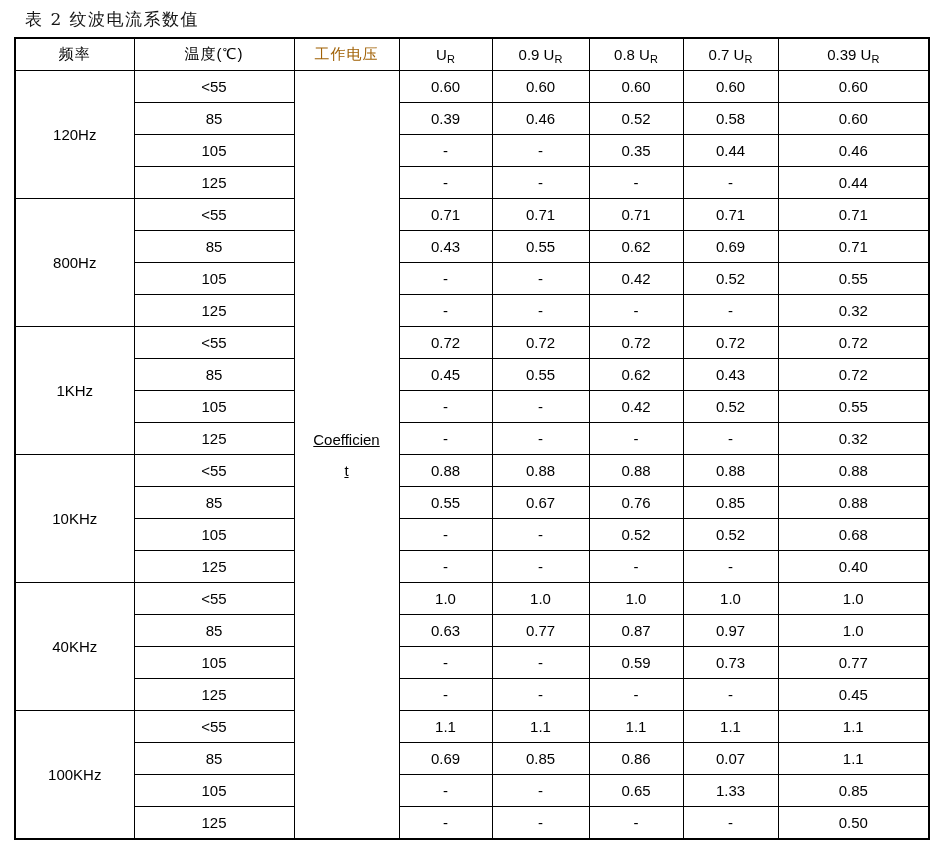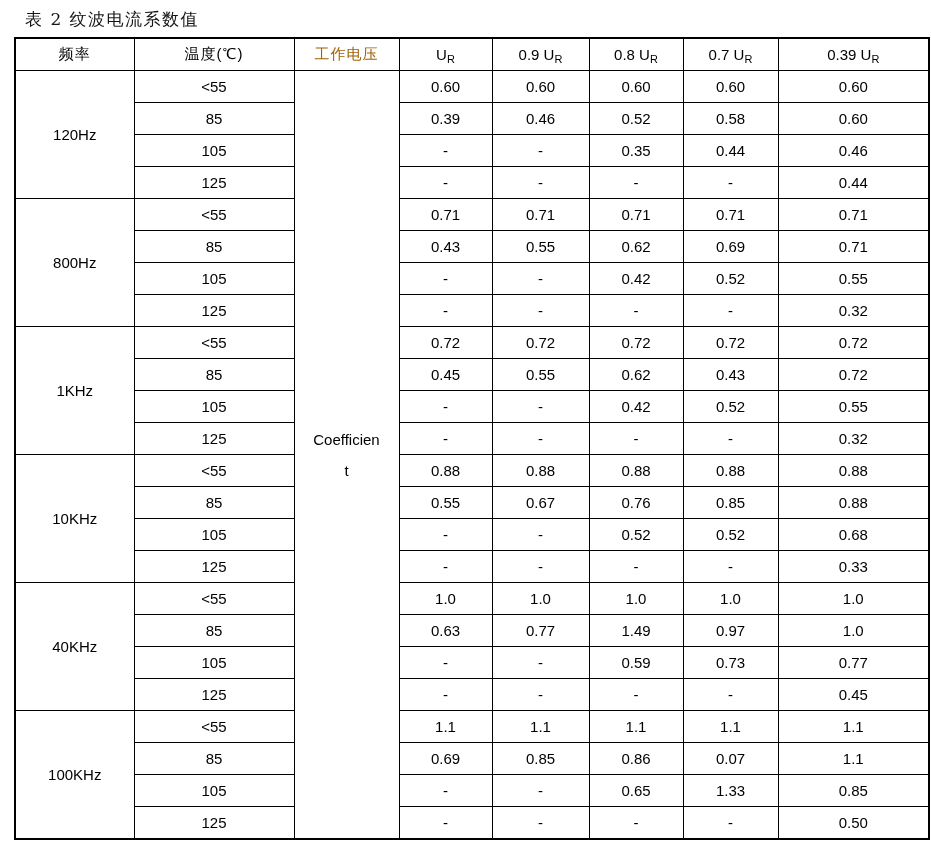--- a/index.html
+++ b/index.html
@@ -48,20 +48,21 @@
   th.voltage-gray { color: #a16207; }
   sub.ur-sub {
     font-size: 11px;
     vertical-align: -3px;
     line-height: 0;
   }
   td.coeff {
     font-size: 15px;
     line-height: 31px;
     white-space: normal;
+    text-decoration: underline;
   }
 </style>
 </head>
 <body>
 
 <div class="page">
 
   <div class="title">表 2 纹波电流系数值</div>
 
   <table class="ripple">
@@ -216,37 +217,37 @@
         <td>0.52</td>
         <td>0.52</td>
         <td>0.68</td>
       </tr>
       <tr>
         <td>125</td>
         <td>-</td>
         <td>-</td>
         <td>-</td>
         <td>-</td>
-        <td>0.33</td>
+        <td>0.40</td>
       </tr>
 
       <tr>
         <td rowspan="4">40KHz</td>
         <td>&lt;55</td>
         <td>1.0</td>
         <td>1.0</td>
         <td>1.0</td>
         <td>1.0</td>
         <td>1.0</td>
       </tr>
       <tr>
         <td>85</td>
         <td>0.63</td>
         <td>0.77</td>
-        <td>1.49</td>
+        <td>0.87</td>
         <td>0.97</td>
         <td>1.0</td>
       </tr>
       <tr>
         <td>105</td>
         <td>-</td>
         <td>-</td>
         <td>0.59</td>
         <td>0.73</td>
         <td>0.77</td>

